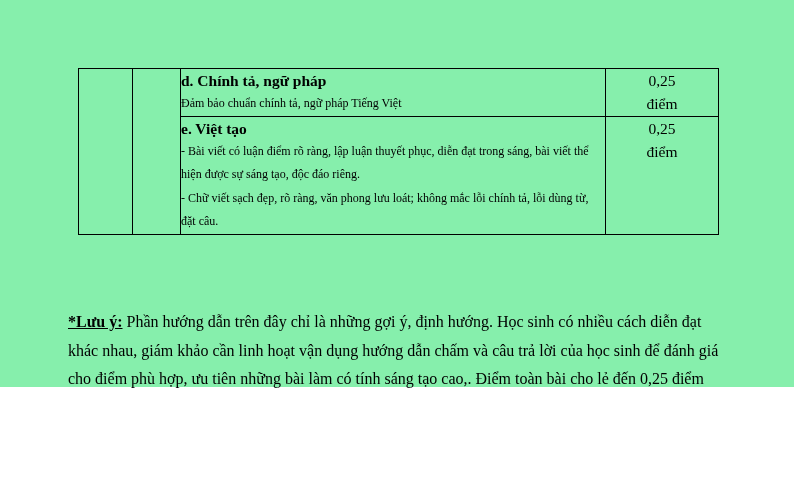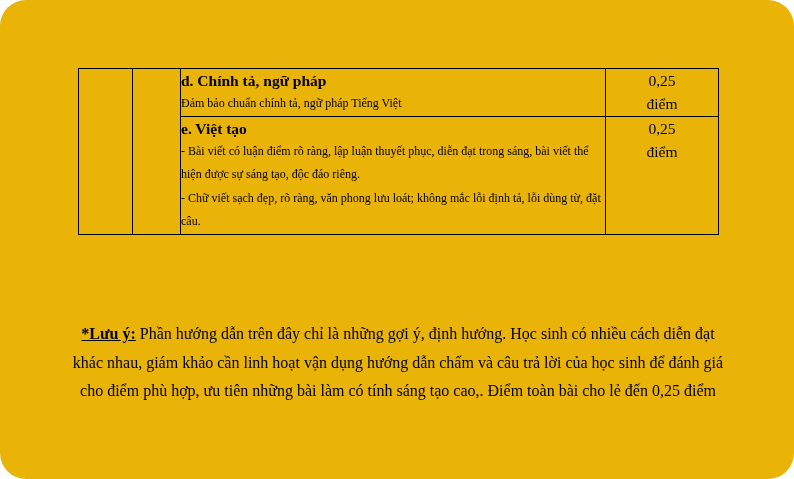--- a/index.html
+++ b/index.html
@@ -14,23 +14,22 @@
     color: #000000;
     overflow: hidden;
     position: relative;
   }
 
   #page {
     position: absolute;
     left: 0;
     top: 0;
     width: 794px;
-    height: 479px;
-    background: #eab308;
-    border-radius: 26px;
+    height: 387px;
+    background: #86efac;
   }
 
   
   .rubric-table {
     position: absolute;
     left: 78px;
     top: 68px;
     width: 638px;
     border-collapse: collapse;
     table-layout: fixed;
@@ -69,25 +68,25 @@
     vertical-align: middle;
     font-size: 15.5px;
     line-height: 23px;
   }
   .cell-score .sline { display: block; }
 
   
   .note {
     position: absolute;
     left: 68px;
-    top: 304px;
+    top: 292px;
     width: 660px;
     font-size: 16px;
     line-height: 28.5px;
-    text-align: center;
+    text-align: left;
   }
   .note .lead {
     font-weight: bold;
     text-decoration: underline;
   }
   .note .ptext { }
 </style>
 </head>
 <body>
 
@@ -104,21 +103,21 @@
         </td>
         <td class="cell-score col-score">
           <span class="sline">0,25</span>
           <span class="sline">điểm</span>
         </td>
       </tr>
       <tr>
         <td class="cell-body col-body">
           <div class="hd">e. Việt tạo</div>
           <div class="ln">- Bài viết có luận điểm rõ ràng, lập luận thuyết phục, diễn đạt trong sáng, bài viết thể hiện được sự sáng tạo, độc đáo riêng.</div>
-          <div class="ln">- Chữ viết sạch đẹp, rõ ràng, văn phong lưu loát; không mắc lỗi định tả, lỗi dùng từ, đặt câu.</div>
+          <div class="ln">- Chữ viết sạch đẹp, rõ ràng, văn phong lưu loát; không mắc lỗi chính tả, lỗi dùng từ, đặt câu.</div>
         </td>
         <td class="cell-score col-score">
           <span class="sline">0,25</span>
           <span class="sline">điểm</span>
         </td>
       </tr>
     </tbody>
   </table>
 
   <p class="note">

